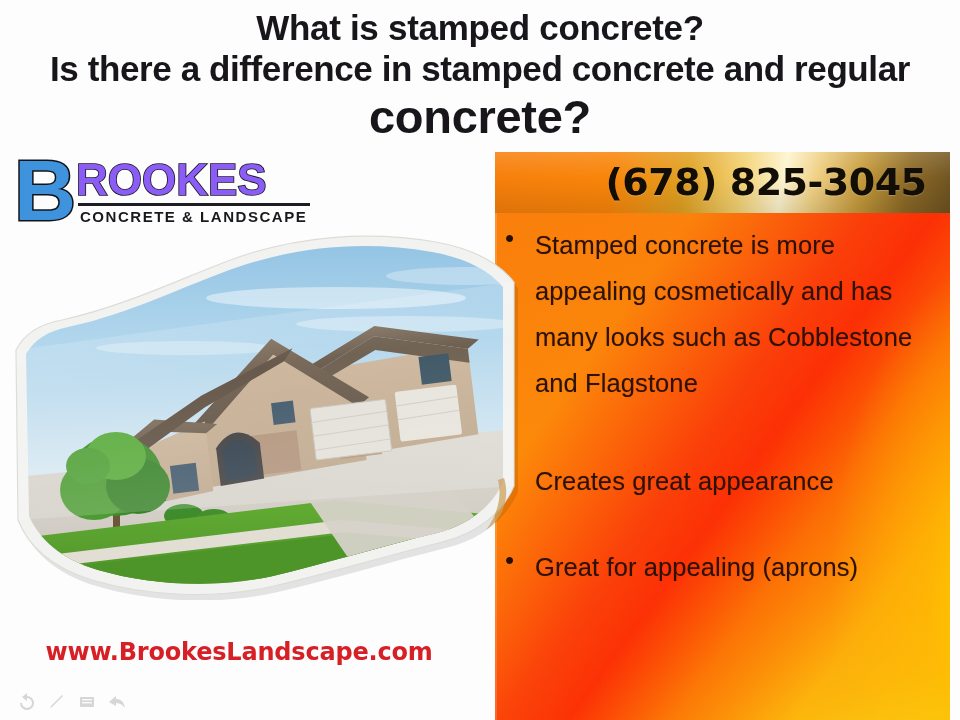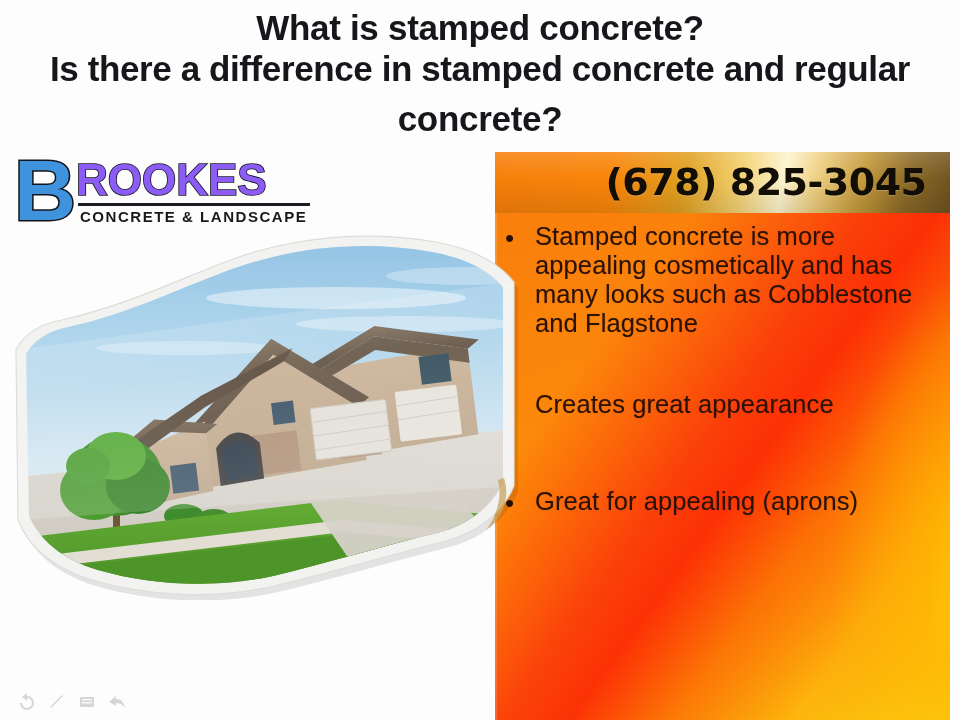--- a/index.html
+++ b/index.html
@@ -39,24 +39,24 @@
   .title-line-1 {
     font-size: 35px;
     font-weight: 700;
     letter-spacing: -0.3px;
     margin-bottom: 1px;
   }
   .title-line-2 {
     font-size: 35px;
     font-weight: 700;
     letter-spacing: -0.4px;
-    margin-bottom: 10px;
+    margin-bottom: 1px;
   }
   .title-line-3 {
-    font-size: 35px;
+    font-size: 47px;
     font-weight: 700;
     letter-spacing: -0.3px;
   }
 
   
   .logo {
     position: absolute;
     left: 14px;
     top: 150px;
     width: 300px;
@@ -259,28 +259,28 @@
     font-size: 26px;
     line-height: 33px;
     color: #261005;
     text-align: left;
   }
   .bullet .btext {
     flex: 1 1 auto;
     font-family: "Liberation Sans", sans-serif;
     font-weight: 400;
     font-size: 25.5px;
-    line-height: 29px;
+    line-height: 46px;
     color: #2b1206;
     letter-spacing: 0.1px;
     text-shadow: 0 0 1px rgba(80,20,0,0.35);
     padding-right: 4px;
   }
   .bullet.b1 { margin-bottom: 52px; }
-  .bullet.b2 { margin-bottom: 64px; }
+  .bullet.b2 { margin-bottom: 40px; }
 </style>
 </head>
 <body>
 
 <div id="slide">
 
   <div class="title-block">
     <span class="title-line title-line-1">What is stamped concrete?</span>
     <span class="title-line title-line-2">Is there a difference in stamped concrete and regular</span>
     <span class="title-line title-line-3">concrete?</span>
@@ -447,20 +447,21 @@
       </g>
 
       <g clip-path="url(#flagClip)">
         <path d="M 10,122 L 508,54 L 508,258 L 12,292 Z" fill="url(#glossGrad)"></path>
       </g>
 
       <path d="M 498,250 C 504,268 498,290 480,302 C 492,286 496,268 492,252 Z" fill="#c9a15f" opacity="0.75"></path>
     </svg>
   </div>
 
+  <div class="site-url">www.BrookesLandscape.com</div>
 
   <div class="player-bar">
     <span class="pbtn">
       <svg width="18" height="18" viewBox="0 0 18 18">
           <path d="M9 3 L9 0 L4 4 L9 8 L9 5 a5 5 0 1 1 -5 5 h-2 a7 7 0 1 0 7 -7 z" fill="#7d7d7d"></path>
         </svg>
     </span>
     <span class="pbtn">
       <svg width="18" height="18" viewBox="0 0 18 18">
           <path d="M2 15 L4 14 L15 3 L14 2 L3 13 Z" fill="#7d7d7d"></path>

